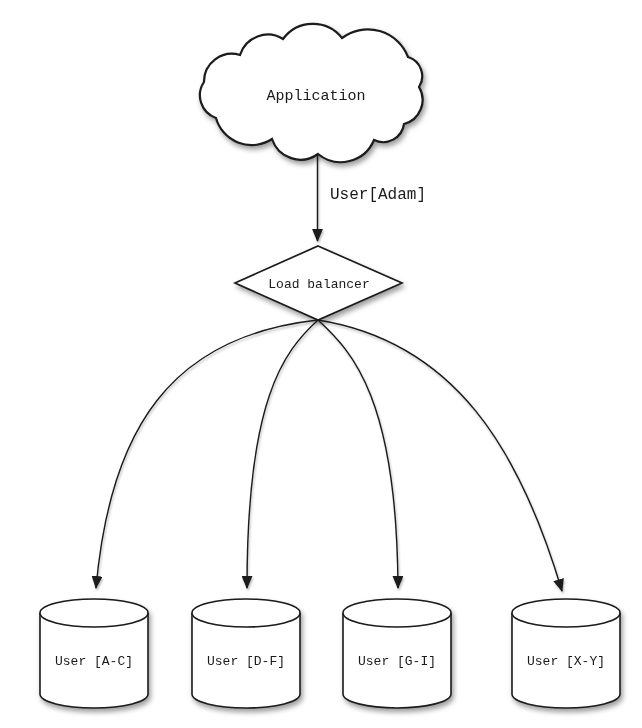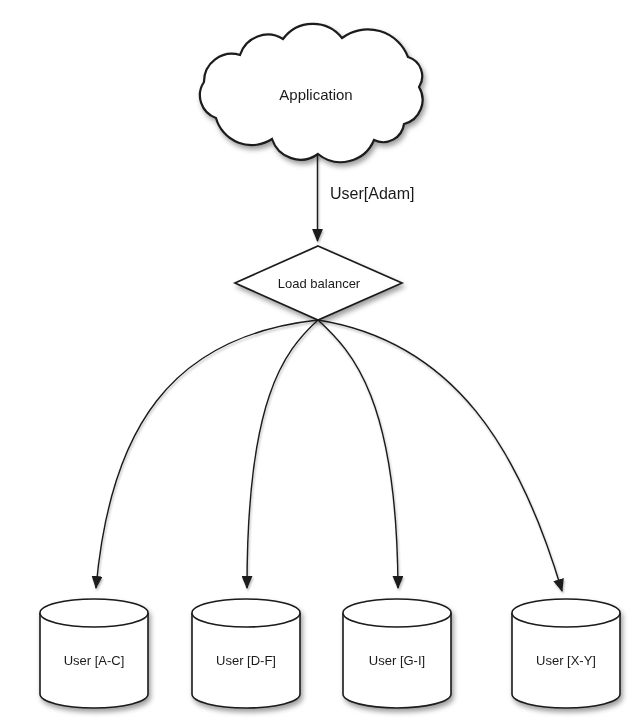--- a/index.html
+++ b/index.html
@@ -5,21 +5,21 @@
   html, body {
     margin: 0;
     padding: 0;
     background: #ffffff;
   }
   .canvas {
     position: relative;
     width: 642px;
     height: 728px;
     background: #ffffff;
-    font-family: Liberation Sans, sans-serif;
+    font-family: Liberation Mono, monospace;
     overflow: hidden;
   }
   svg { display: block; }
   .shape {
     fill: #ffffff;
     stroke: #1a1a1a;
   }
   .cloud-outline   { stroke-width: 2.2; }
   .diamond-outline { stroke-width: 1.7; }
   .cyl-outline     { stroke-width: 1.6; }

